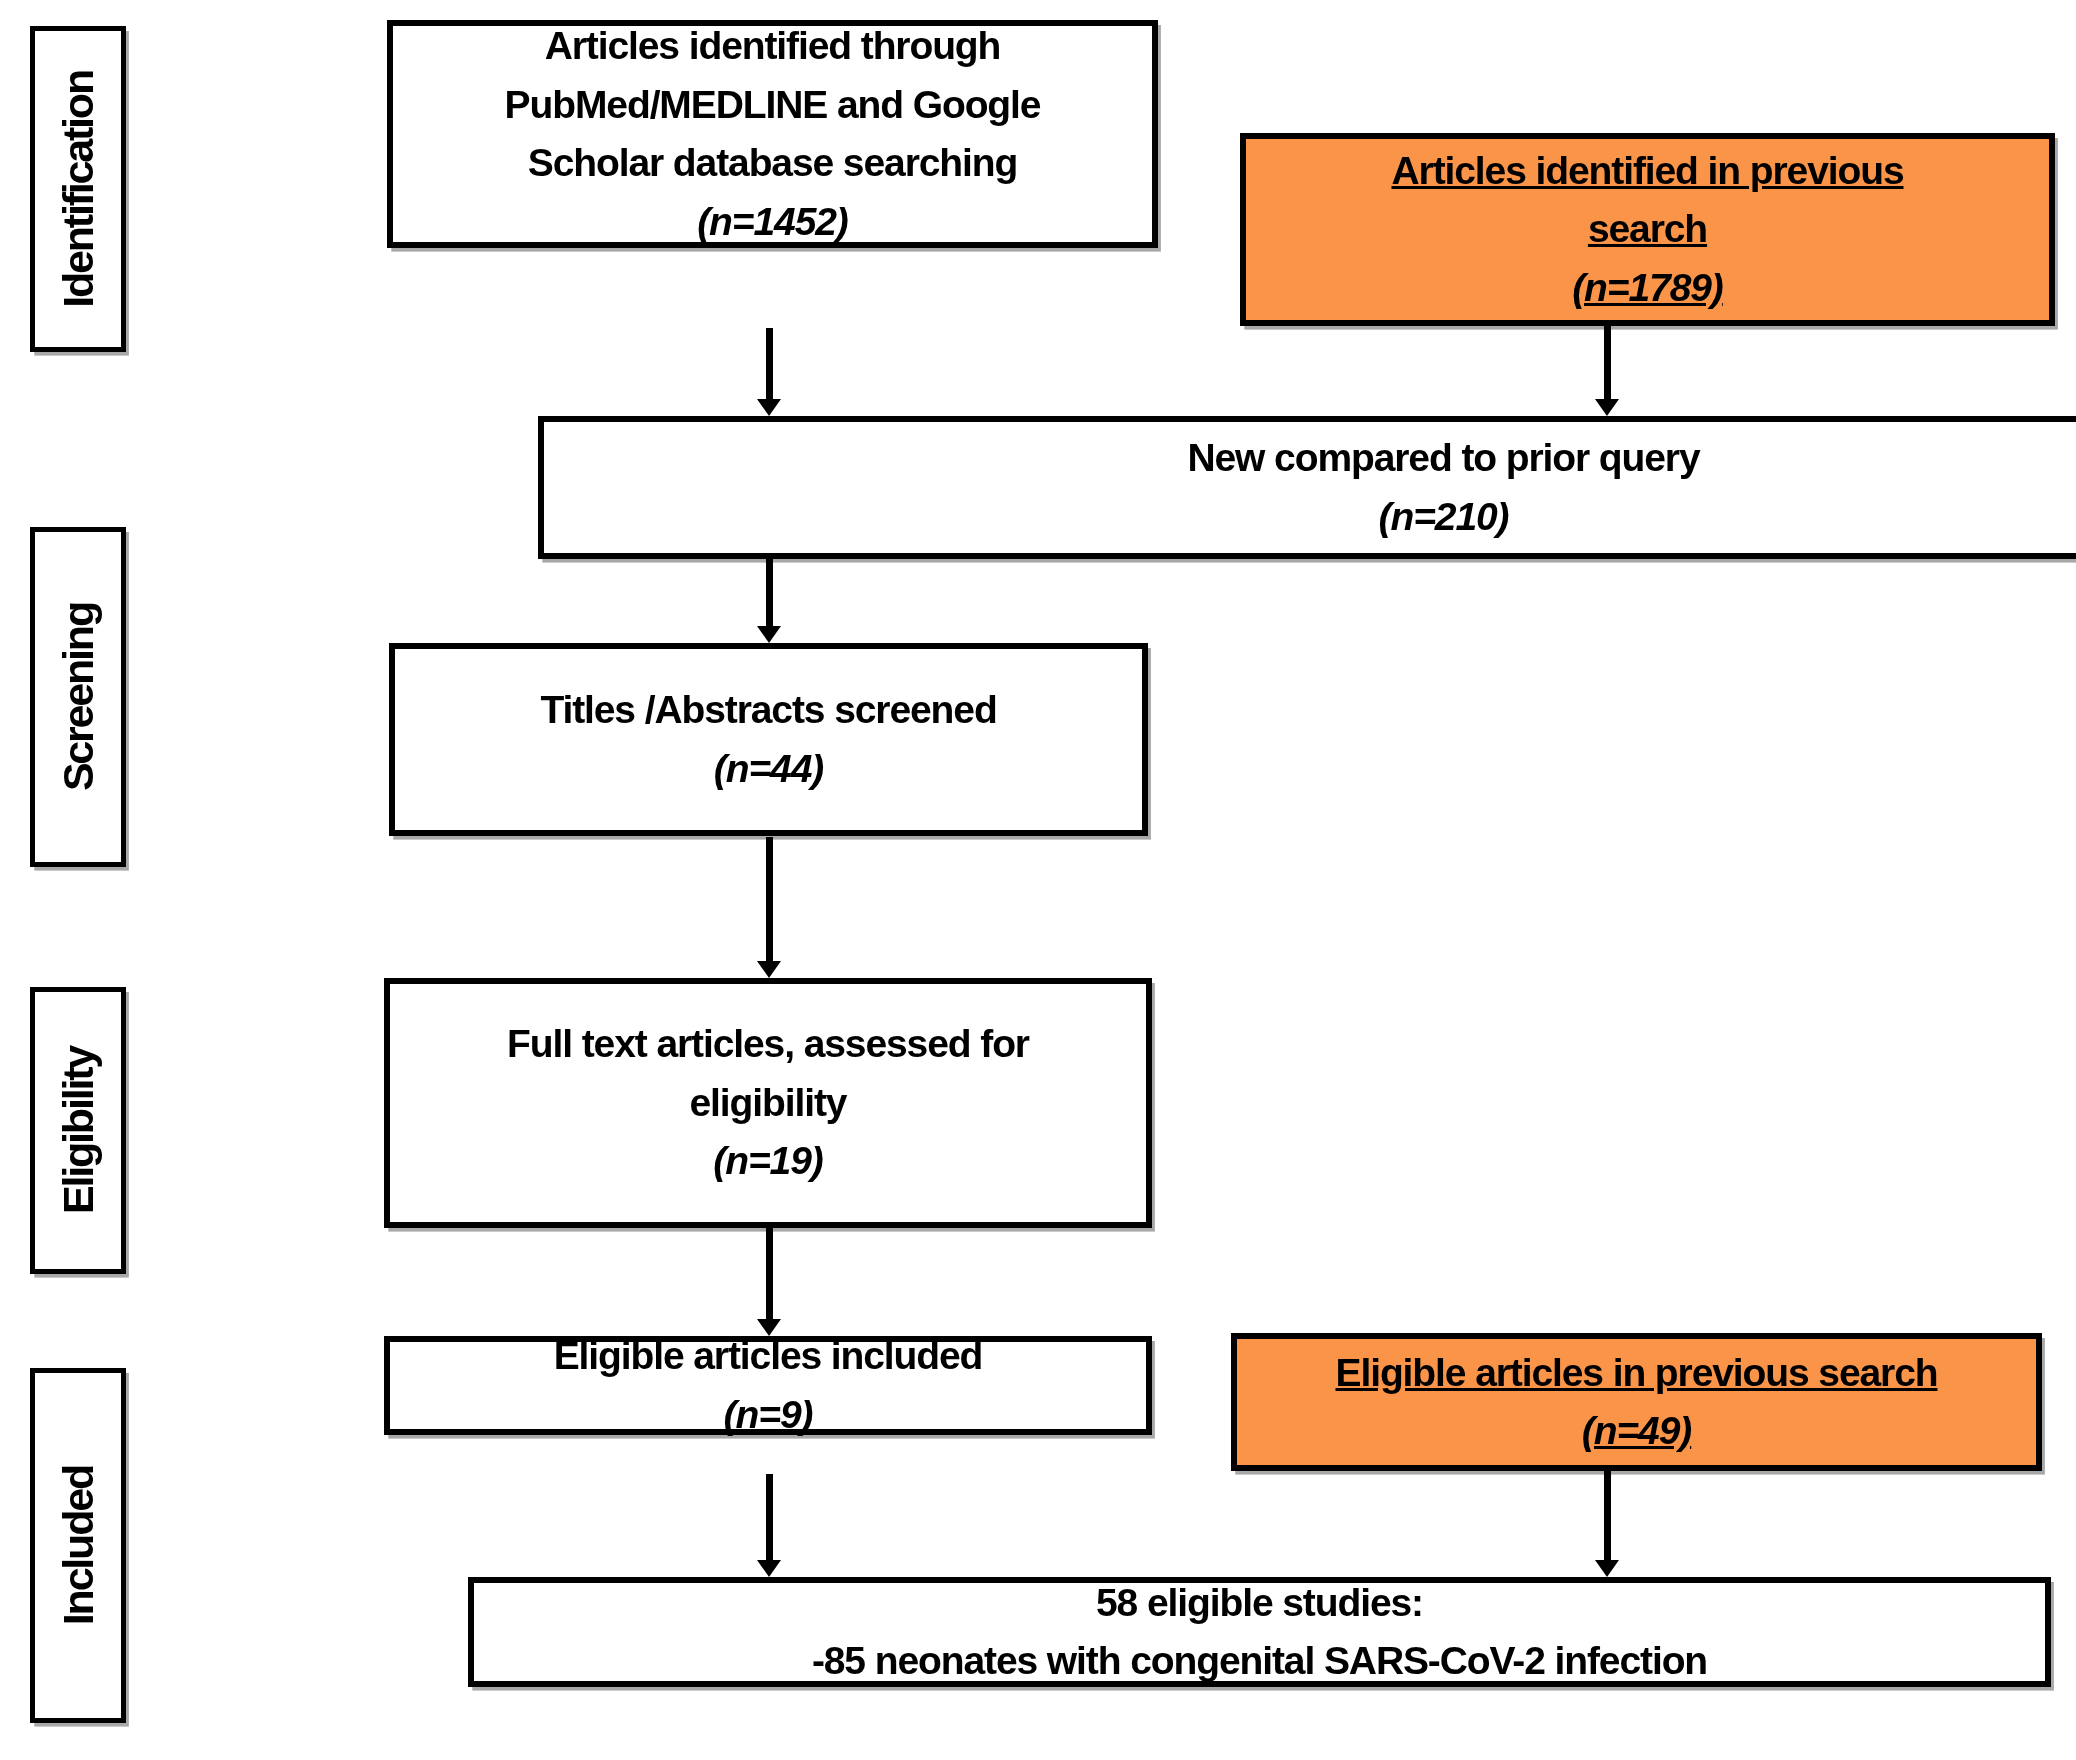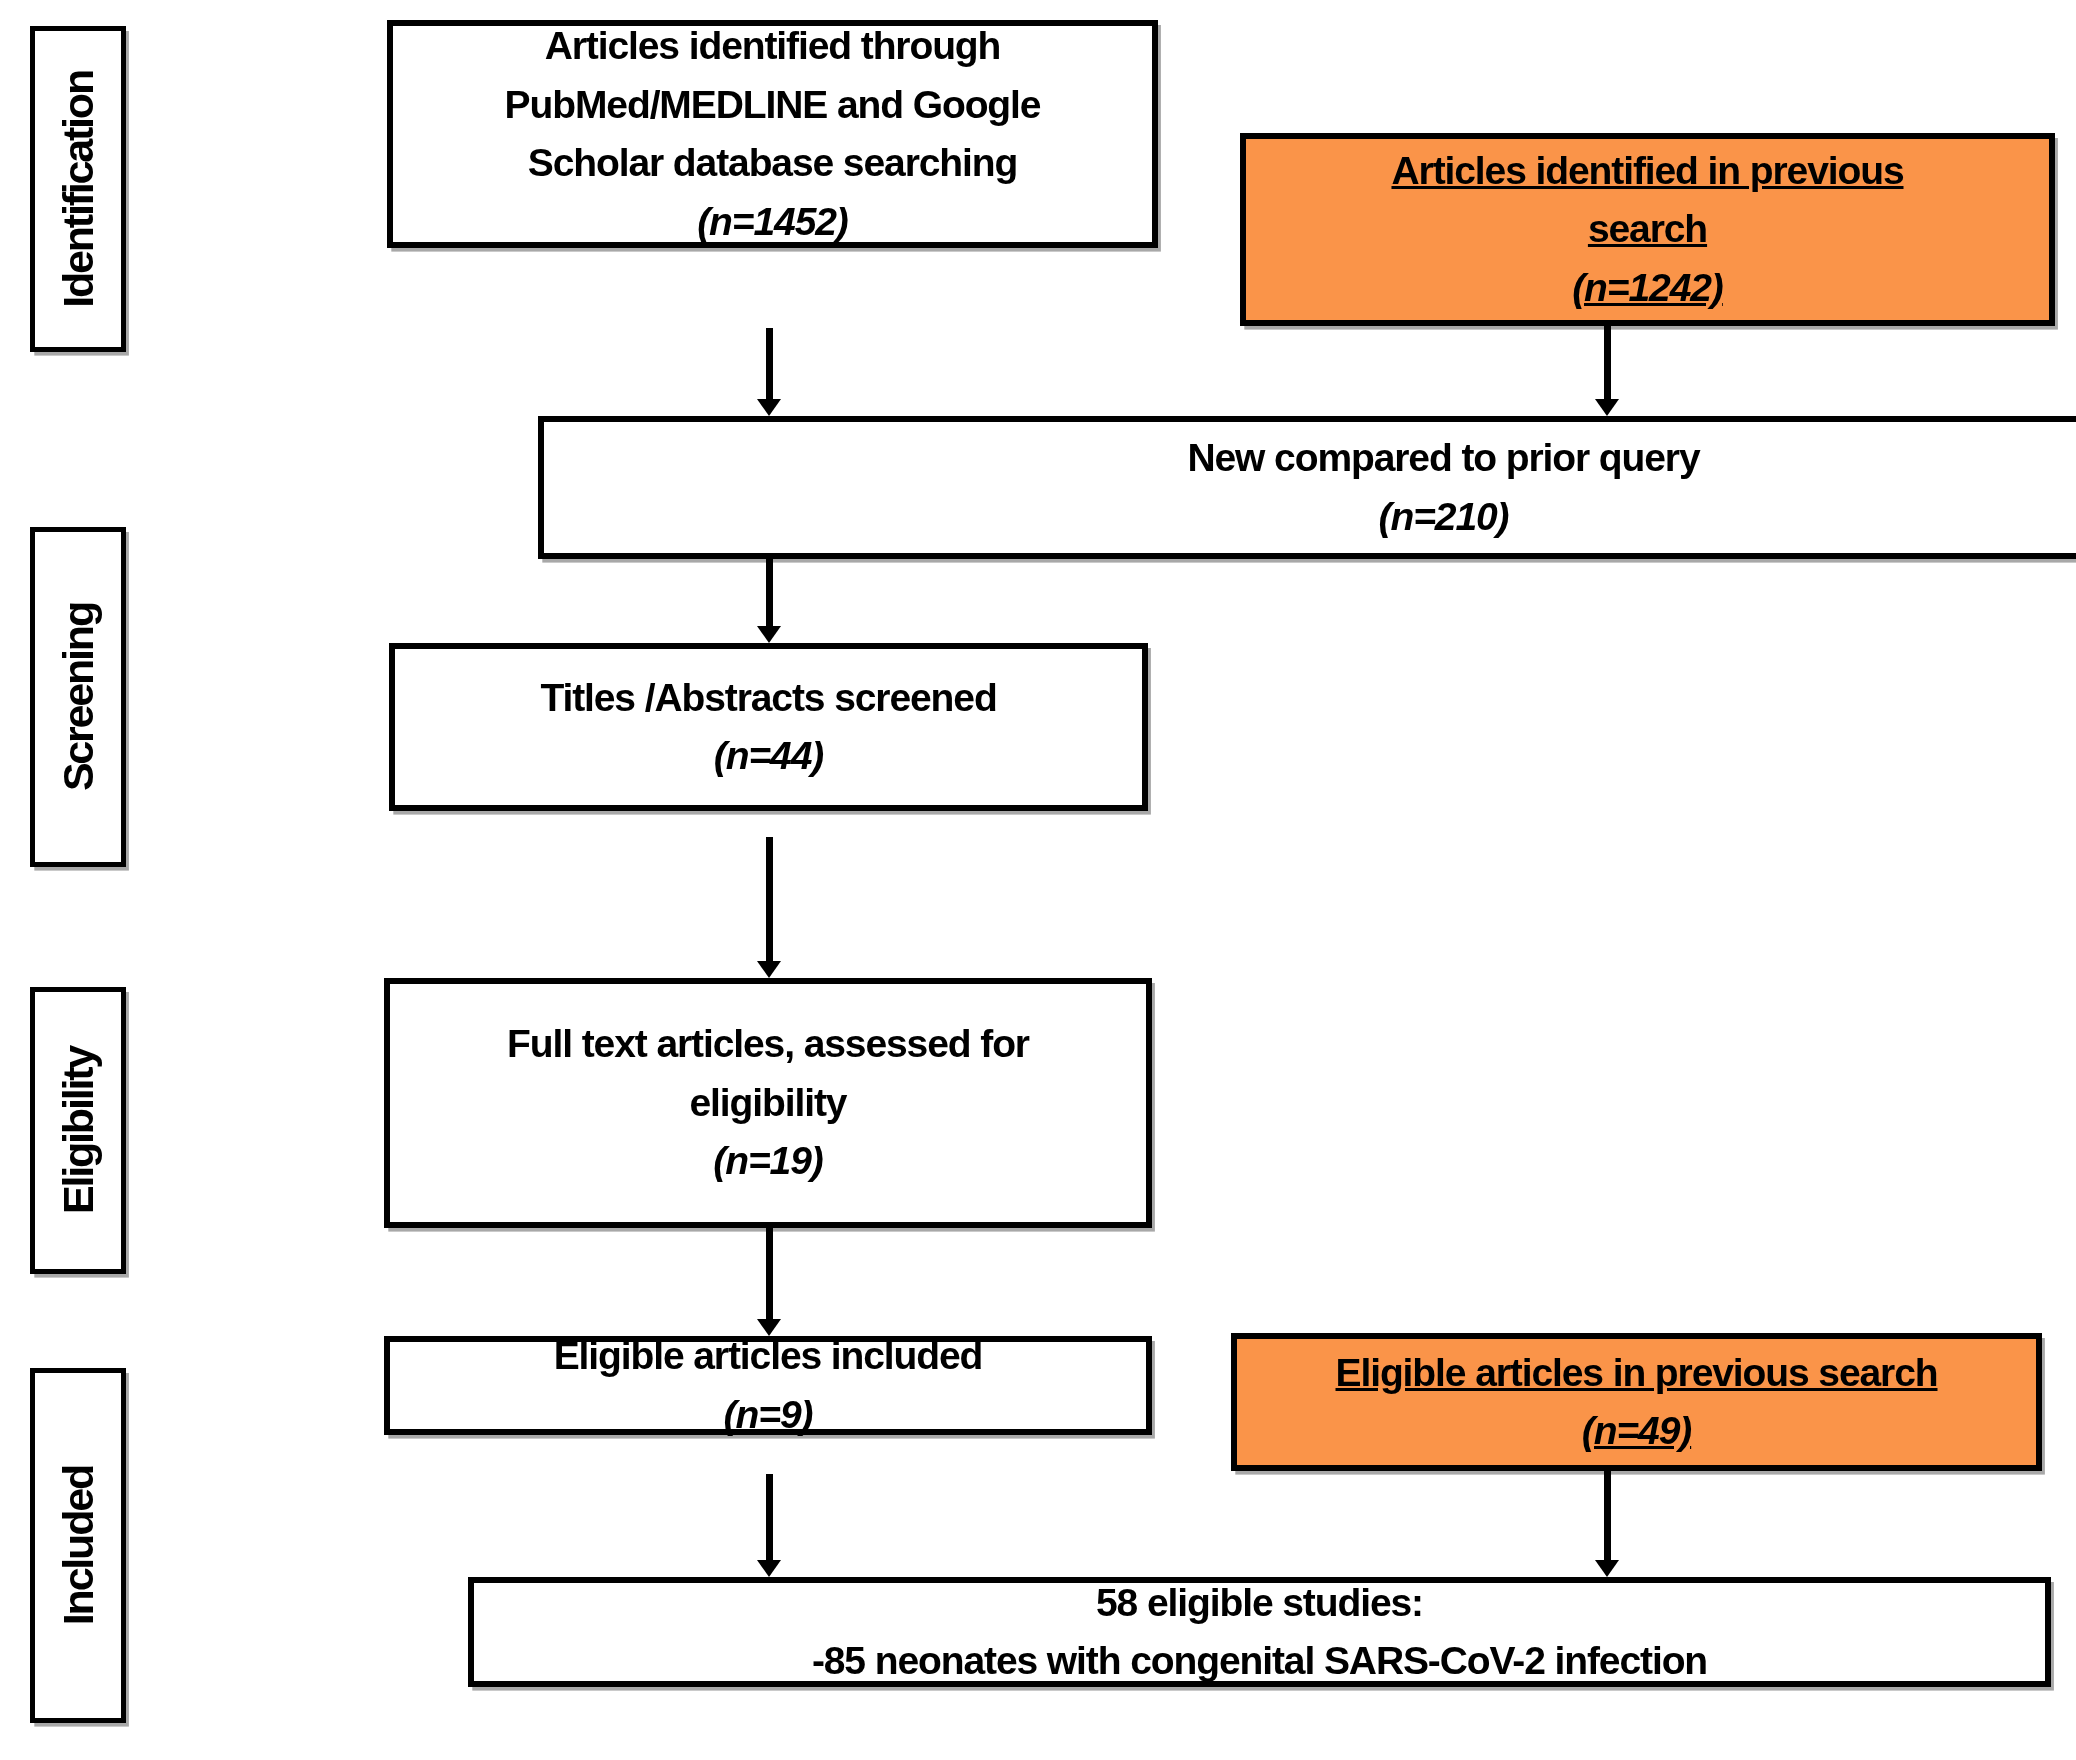--- a/index.html
+++ b/index.html
@@ -105,29 +105,29 @@
   <div class="fbox" style="left:387px; top:20px; width:771px; height:228px;">
     <div class="btext">Articles identified through
 PubMed/MEDLINE and Google
 Scholar database searching</div>
     <div class="bn">(n=1452)</div>
   </div>
 
   <div class="fbox orange" style="left:1240px; top:133px; width:815px; height:193px;">
     <div class="btext">Articles identified in previous
 search</div>
-    <div class="bn">(n=1242)</div>
+    <div class="bn">(n=1789)</div>
   </div>
 
   <div class="fbox" style="left:538px; top:416px; width:1811px; height:143px; padding:0 9px;">
     <div class="btext">New compared to prior query</div>
     <div class="bn">(n=210)</div>
   </div>
 
-  <div class="fbox" style="left:389px; top:643px; width:759px; height:168px;">
+  <div class="fbox" style="left:389px; top:643px; width:759px; height:193px;">
     <div class="btext">Titles /Abstracts screened</div>
     <div class="bn">(n=44)</div>
   </div>
 
   <div class="fbox" style="left:384px; top:978px; width:768px; height:250px;">
     <div class="btext">Full text articles, assessed for
 eligibility</div>
     <div class="bn">(n=19)</div>
   </div>
 

